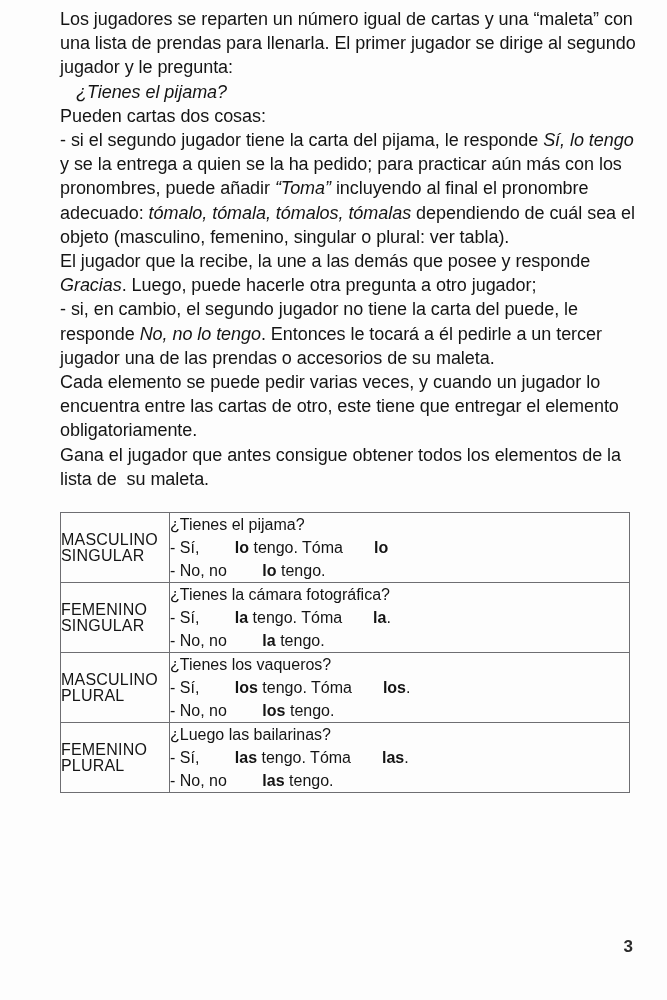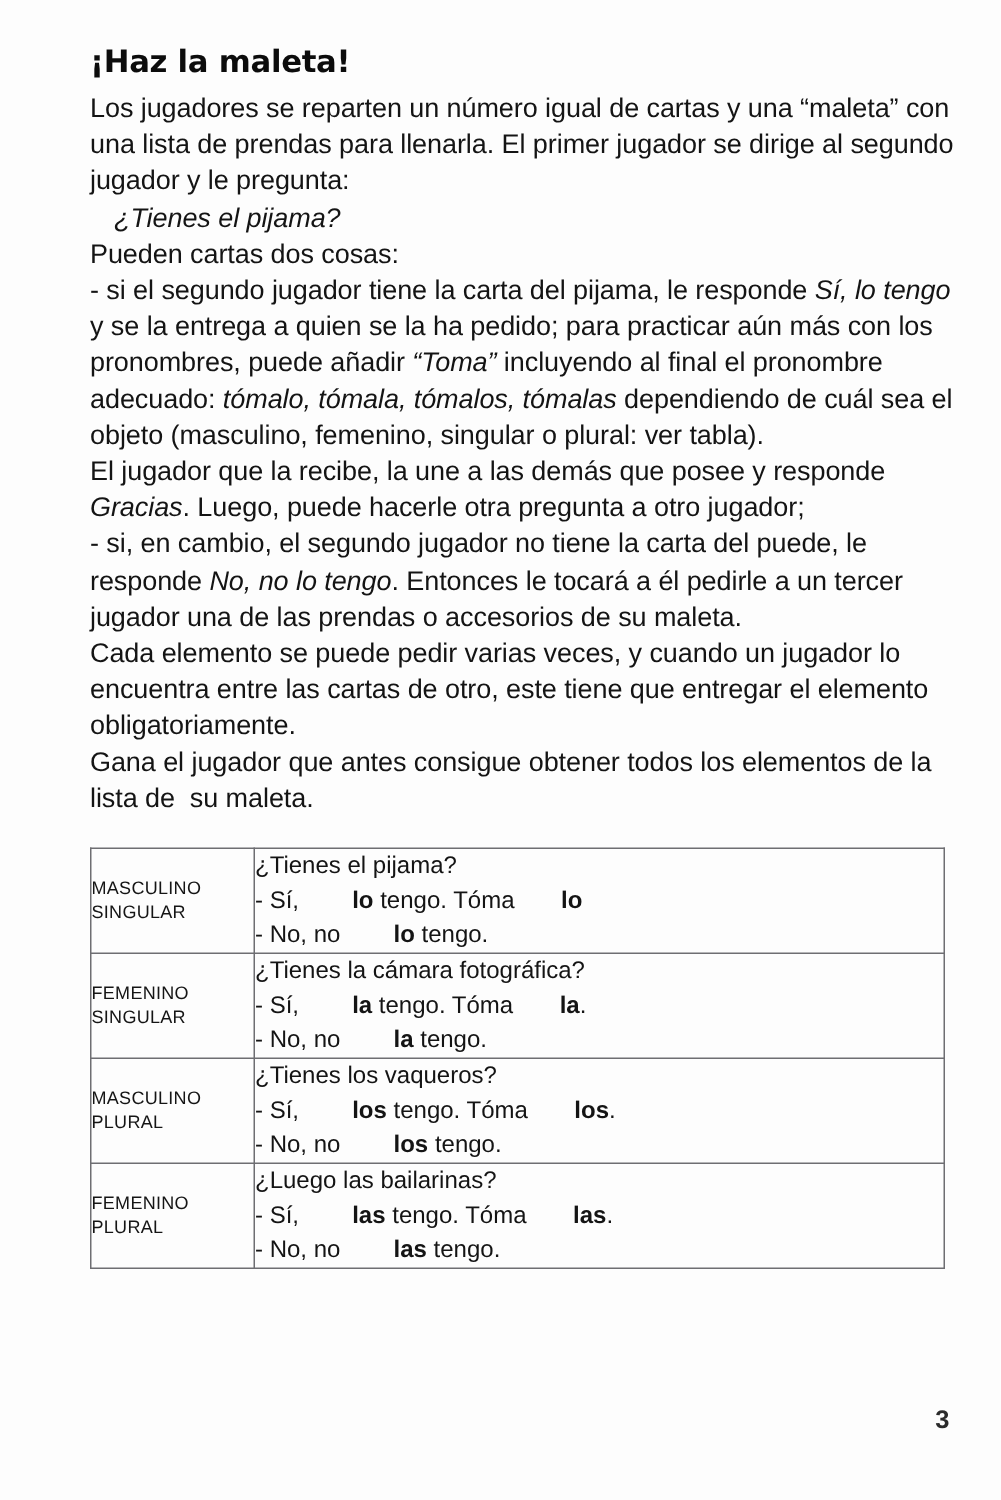--- a/index.html
+++ b/index.html
@@ -109,21 +109,21 @@
   }
 
   table.grammar td {
     vertical-align: middle;
     padding: 0;
   }
 
   td.cat {
     width: 108px;
     padding: 6px 0 6px 10px;
-    font-size: 12px;
+    font-size: 16px;
     line-height: 15.2px;
     letter-spacing: 0.2px;
     color: #151515;
     border-right: 1.4px solid #3c3c42;
   }
 
   td.cat .cat-line {
     display: block;
   }
 
@@ -165,21 +165,20 @@
     &nbsp;&nbsp;&nbsp;&nbsp;&nbsp;&nbsp;&nbsp;&nbsp;&nbsp;<br>
     &nbsp;&nbsp;&nbsp;&nbsp;&nbsp;&nbsp;&nbsp;&nbsp;&nbsp;&nbsp;&nbsp;&nbsp;<br>
     &nbsp;&nbsp;&nbsp;&nbsp;&nbsp;&nbsp;&nbsp;<br>
     &nbsp;&nbsp;&nbsp;&nbsp;&nbsp;&nbsp;<br>
     &nbsp;&nbsp;&nbsp;&nbsp;&nbsp;&nbsp;&nbsp;&nbsp;<br>
     &nbsp;&nbsp;&nbsp;&nbsp;&nbsp;&nbsp;&nbsp;&nbsp;&nbsp;
   </div>
 
   <div class="content">
 
-    <h1 class="title">¡Haz la maleta!</h1>
 
     <p class="body-text"><span>Los jugadores se reparten un número igual de cartas y una “maleta” con una lista de prendas para llenarla. El primer jugador se dirige al segundo jugador y le pregunta:</span>
 <span class="indent-line"><i>¿Tienes el pijama?</i></span><span>Pueden cartas dos cosas:</span>
 <span>- si el segundo jugador tiene la carta del pijama, le responde </span><i>Sí, lo tengo</i><span> y se la entrega a quien se la ha pedido; para practicar aún más con los pronombres, puede añadir </span><i>“Toma”</i><span> incluyendo al final el pronombre adecuado: </span><i>tómalo, tómala, tómalos, tómalas</i><span> dependiendo de cuál sea el objeto (masculino, femenino, singular o plural: ver tabla).</span>
 <span>El jugador que la recibe, la une a las demás que posee y responde </span><i>Gracias</i><span>. Luego, puede hacerle otra pregunta a otro jugador;</span>
 <span>- si, en cambio, el segundo jugador no tiene la carta del puede, le responde </span><i>No, no lo tengo</i><span>. Entonces le tocará a él pedirle a un tercer jugador una de las prendas o accesorios de su maleta.</span>
 <span>Cada elemento se puede pedir varias veces, y cuando un jugador lo encuentra entre las cartas de otro, este tiene que entregar el elemento obligatoriamente.</span>
 <span>Gana el jugador que antes consigue obtener todos los elementos de la lista de  su maleta.</span></p>
 
 

